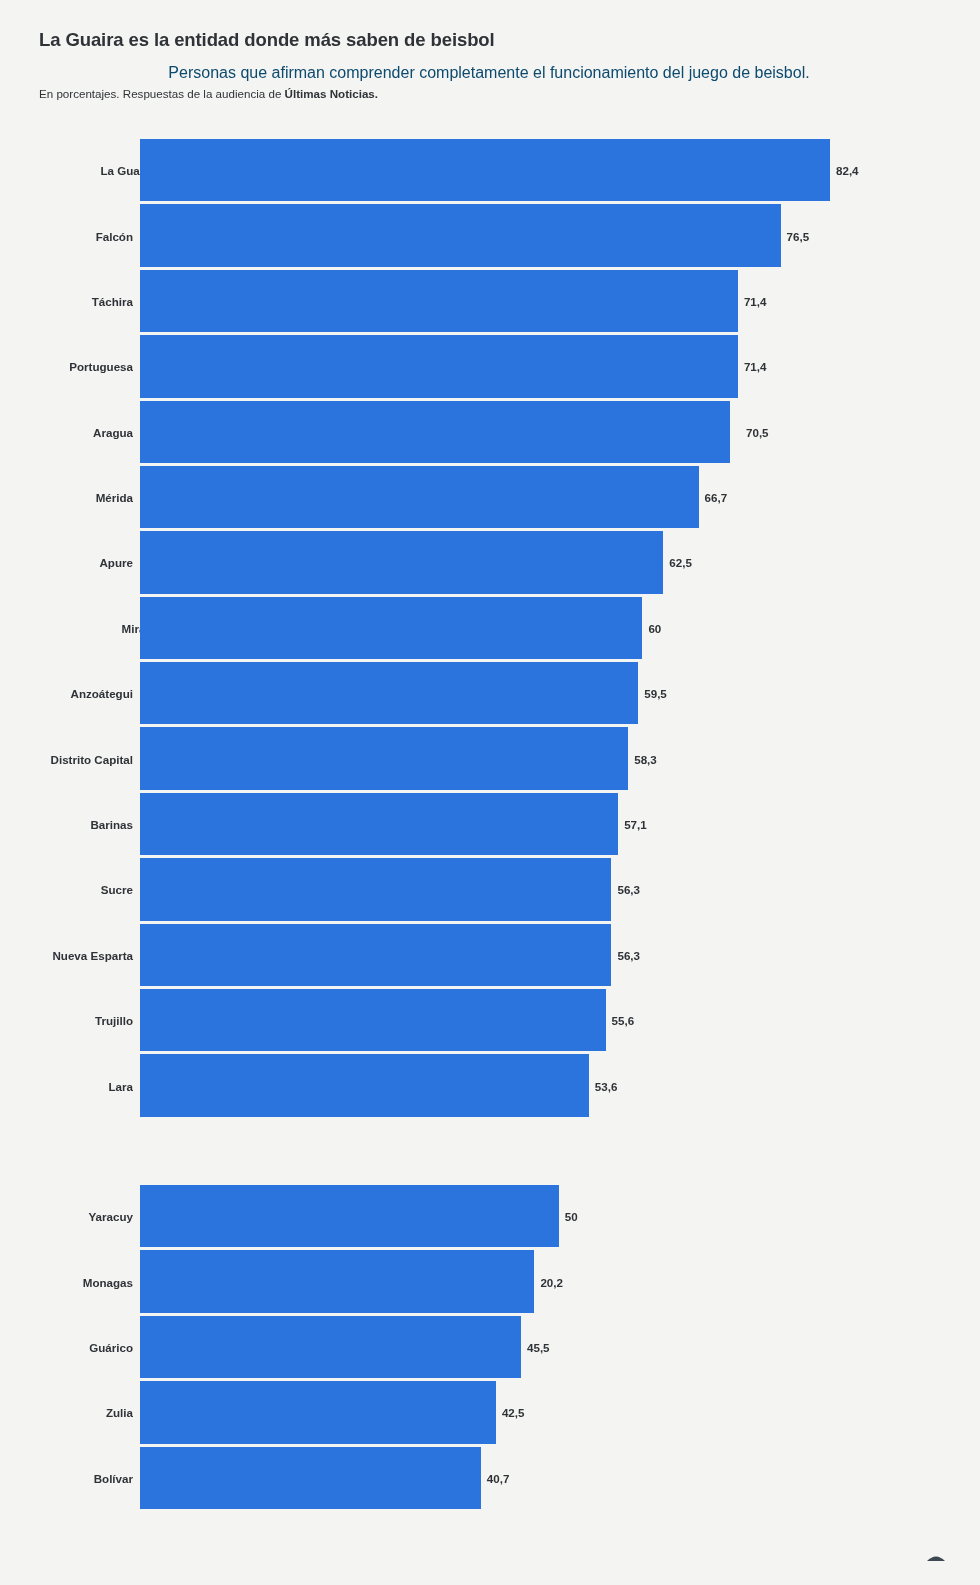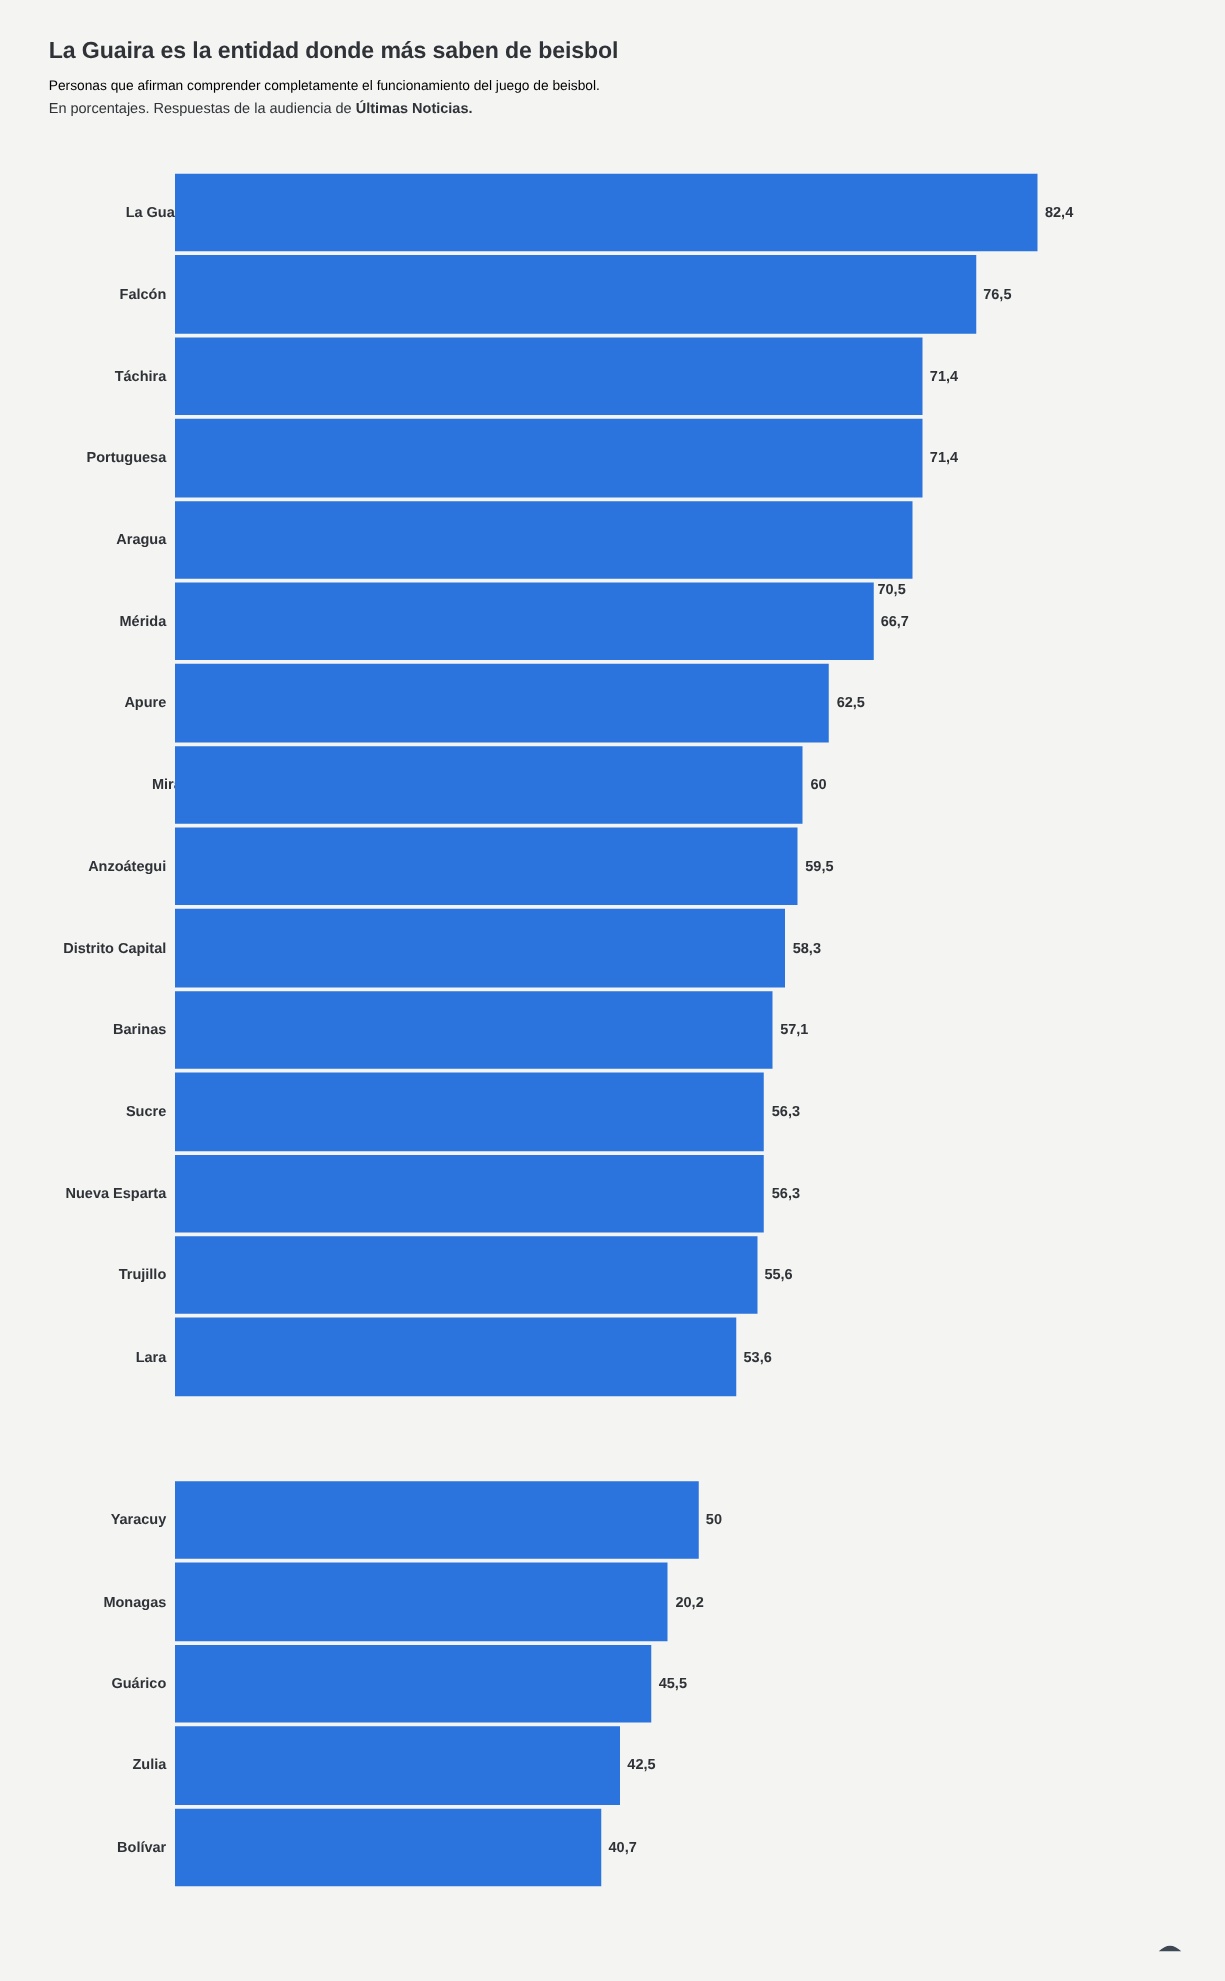--- a/index.html
+++ b/index.html
@@ -31,25 +31,26 @@
   .chart-title {
     font-size: 18.5px;
     font-weight: bold;
     color: #2f3337;
     letter-spacing: -0.1px;
     line-height: 1.25;
     margin: 0 0 11px 0;
     white-space: nowrap;
   }
   .chart-subtitle {
-    font-size: 11px;
-    color: #000000;
+    font-size: 16px;
+    color: #0c4a6e;
     line-height: 1.35;
     margin: 0;
     white-space: nowrap;
+    text-align: center;
   }
   .chart-note {
     font-size: 11.6px;
     color: #2f3337;
     line-height: 1.4;
     margin: 2px 0 0 0;
     white-space: nowrap;
   }
   .chart-note b {
     font-weight: bold;
@@ -133,21 +134,21 @@
         <div class="val-label" style="left: 743.888px;">71,4</div>
       </div>
       <div class="row" style="top: 196.143px; height: 62.381px;">
         <div class="cat-label">Portuguesa</div>
         <div class="bar" style="width: 597.888px; background: rgb(43, 116, 221);"></div>
         <div class="val-label" style="left: 743.888px;">71,4</div>
       </div>
       <div class="row" style="top: 261.524px; height: 62.381px;">
         <div class="cat-label">Aragua</div>
         <div class="bar" style="width: 590.352px; background: rgb(43, 116, 221);"></div>
-        <div class="val-label" style="left: 702px; margin-top: 40px;">70,5</div>
+        <div class="val-label" style="left: 746px;">70,5</div>
       </div>
       <div class="row" style="top: 326.905px; height: 62.381px;">
         <div class="cat-label">Mérida</div>
         <div class="bar" style="width: 558.532px; background: rgb(43, 116, 221);"></div>
         <div class="val-label" style="left: 704.532px;">66,7</div>
       </div>
       <div class="row" style="top: 392.286px; height: 62.381px;">
         <div class="cat-label">Apure</div>
         <div class="bar" style="width: 523.362px; background: rgb(43, 116, 221);"></div>
         <div class="val-label" style="left: 669.362px;">62,5</div>

